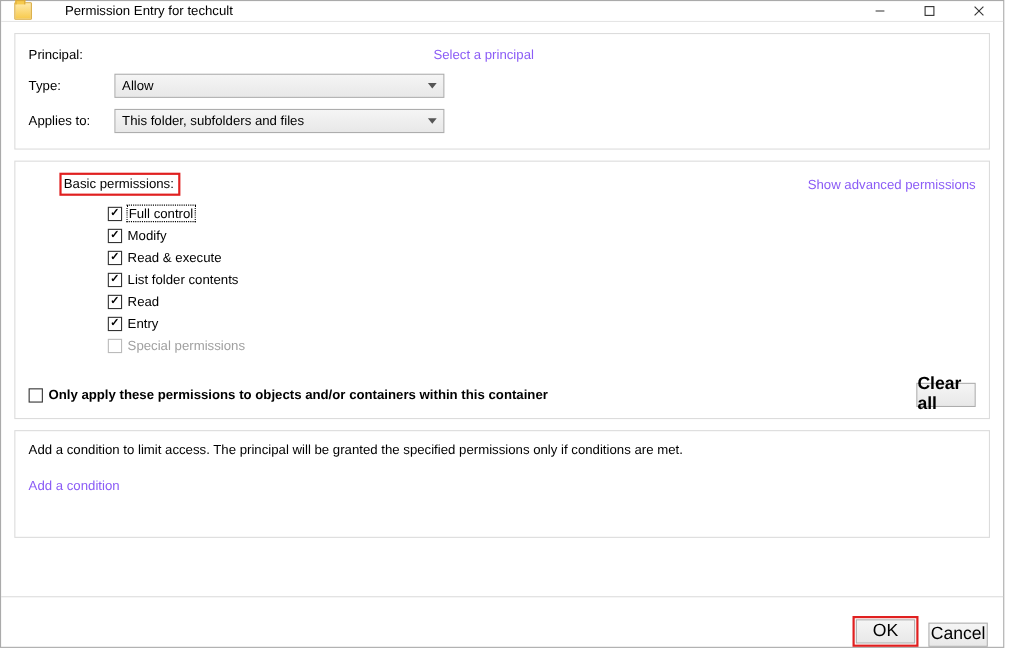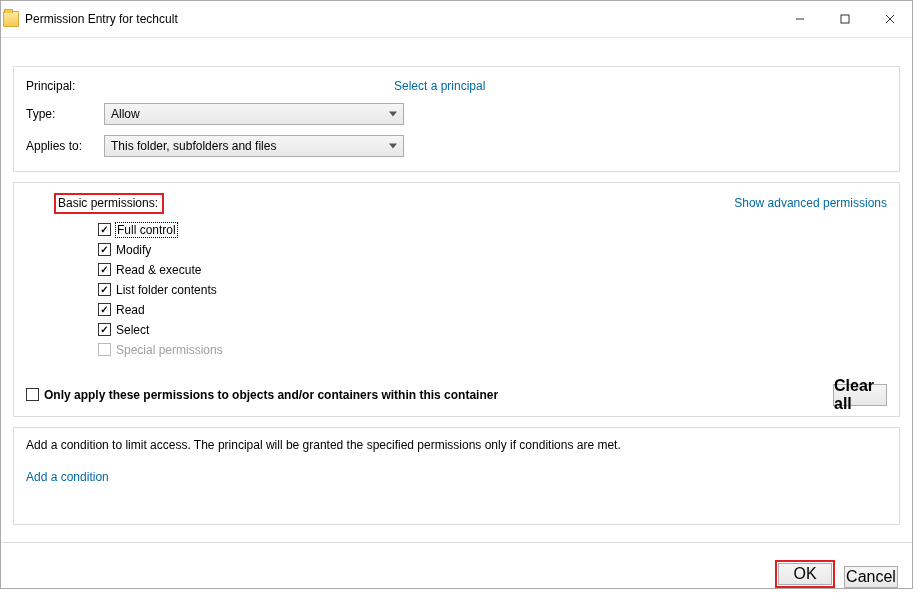--- a/index.html
+++ b/index.html
@@ -14,25 +14,26 @@
     }
     .window {
       border: 1px solid #aaa;
       width: 913px;
       height: 589px;
       background: #fff;
       display: flex;
       flex-direction: column;
     }
     .titlebar {
-      height: 37px;
-      display: flex;
-      align-items: center;
-      padding-left: 2px;
+      height: 19px;
+      display: flex;
+      align-items: center;
+      padding-left: 12px;
       border-bottom: 1px solid #e5e5e5;
+      gap: 24px;
     }
     .titlebar .folder-icon {
       width: 16px; height: 16px;
       margin-right: 6px;
       background: linear-gradient(#ffe9a8,#f7ca4d);
       border: 1px solid #d9a93a;
       border-radius: 1px;
       position: relative;
     }
     .titlebar .folder-icon::before {
@@ -55,35 +56,34 @@
       color: #555;
       font-size: 11px;
     }
     .win-btn svg { stroke: #333; }
     .content {
       flex: 1;
       padding: 10px 12px 0 12px;
       display: flex;
       flex-direction: column;
       gap: 10px;
-      justify-content: center;
     }
     .panel {
       border: 1px solid #dcdcdc;
       padding: 10px 12px;
     }
     .panel.top { padding: 12px 12px 14px 12px; }
     .row {
       display: flex;
       align-items: center;
       margin-bottom: 10px;
     }
     .row:last-child { margin-bottom: 0; }
     .label { width: 78px; color: #000; }
-    .link { color: #0369a1; cursor: pointer; }
+    .link { color: #8b5cf6; cursor: pointer; }
     .select {
       width: 300px;
       height: 22px;
       border: 1px solid #adadad;
       background: linear-gradient(#f5f5f5,#e8e8e8);
       display: flex;
       align-items: center;
       padding: 0 6px;
       position: relative;
     }
@@ -232,21 +232,21 @@
         <div class="perm-item">
           <span class="cb checked"></span>
           <span class="perm-label">List folder contents</span>
         </div>
         <div class="perm-item">
           <span class="cb checked"></span>
           <span class="perm-label">Read</span>
         </div>
         <div class="perm-item">
           <span class="cb checked"></span>
-          <span class="perm-label">Select</span>
+          <span class="perm-label">Entry</span>
         </div>
         <div class="perm-item">
           <span class="cb disabled"></span>
           <span class="perm-label disabled">Special permissions</span>
         </div>
       </div>
       <div class="only-apply-row">
         <div style="display:flex;align-items:center;">
           <span class="cb"></span>
           <span class="perm-label">Only apply these permissions to objects and/or containers within this container</span>

